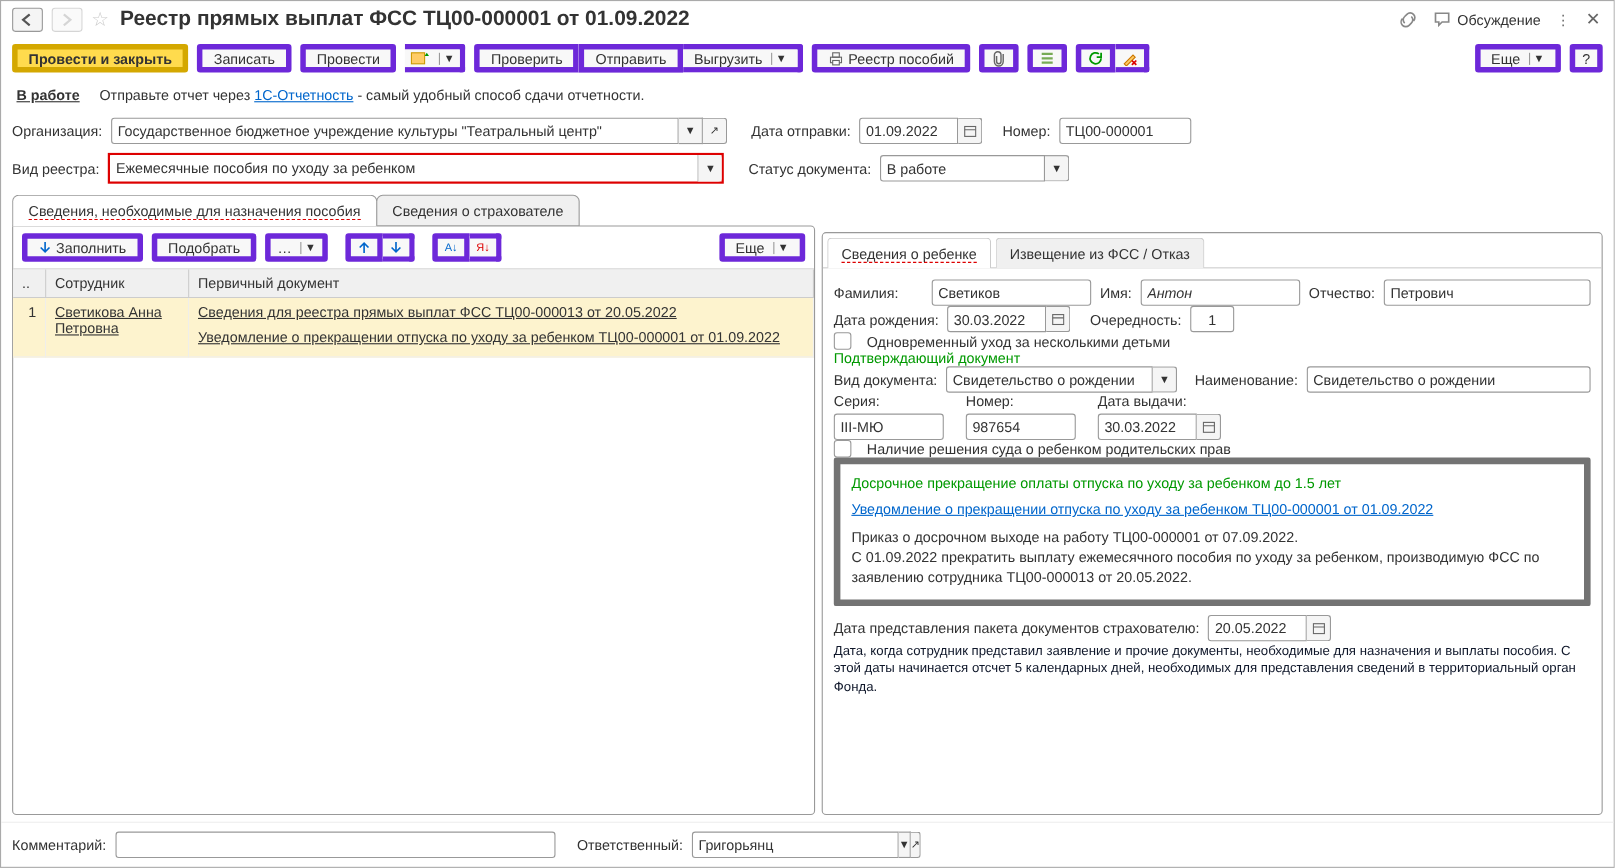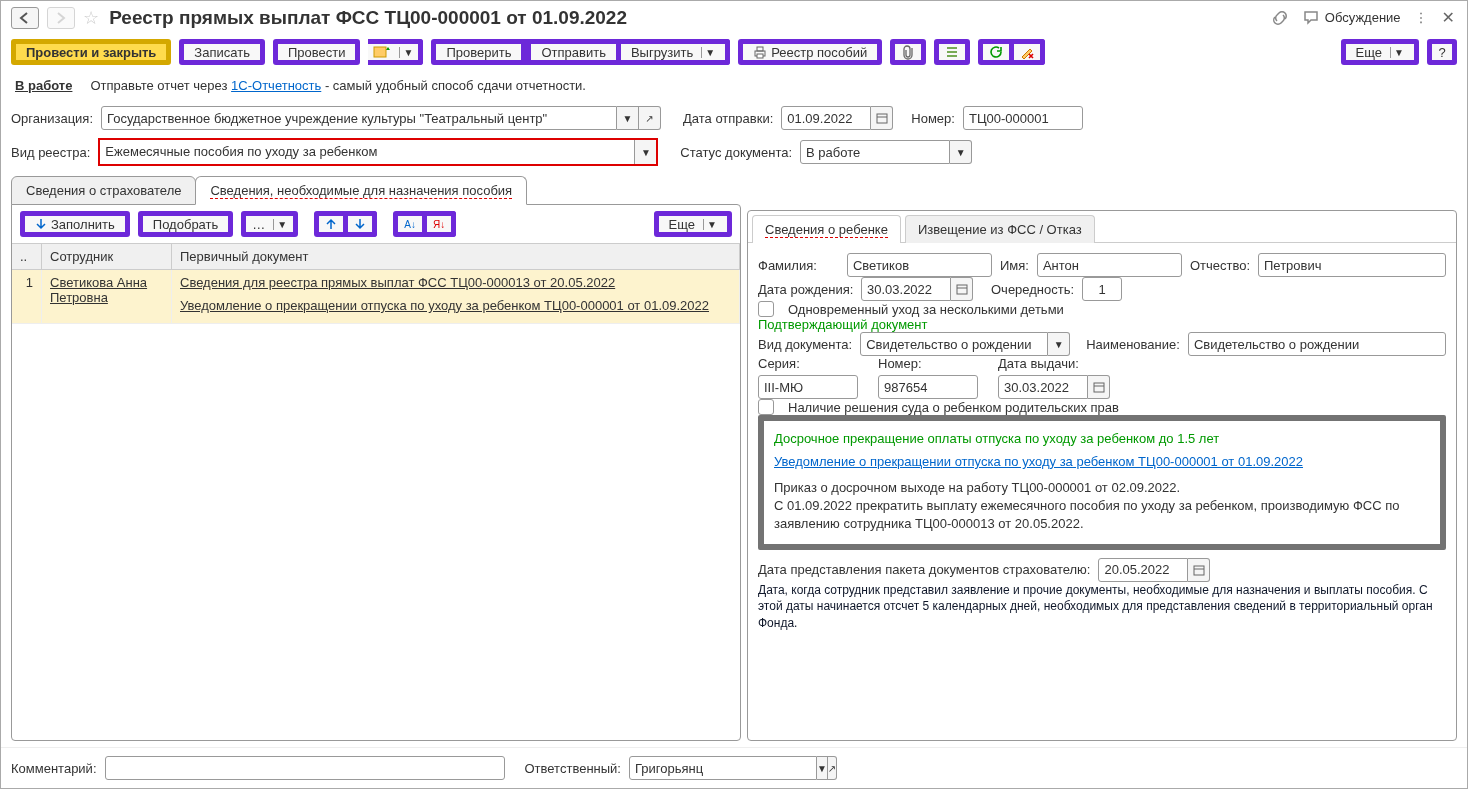--- a/index.html
+++ b/index.html
@@ -194,22 +194,22 @@
       <div class="mini-btn" style="border:none;border-left:1px solid #999">▼</div>
     </div>
     <span class="lbl" style="margin-left:14px">Статус документа:</span>
     <div class="input-group">
       <input class="input" style="width: 150px;" value="В работе">
       <div class="mini-btn">▼</div>
     </div>
   </div>
 
   <div class="tabs">
+    <div class="tab active"><span>Сведения, необходимые для назначения пособия</span></div>
     <div class="tab"><span>Сведения о страхователе</span></div>
-    <div class="tab active"><span>Сведения, необходимые для назначения пособия</span></div>
   </div>
 
   <div class="content">
     <div class="left-pane">
       <div class="sub-toolbar">
         <button class="btn">
           <svg width="12" height="12">
               <path d="M6 1v8M2 6l4 4 4-4" stroke="#06c" fill="none" stroke-width="1.5"></path>
             </svg>
           <span>Заполнить</span>
@@ -261,21 +261,21 @@
     <div class="right-pane">
       <div class="right-tabs">
         <div class="rtab active"><span>Сведения о ребенке</span></div>
         <div class="rtab"><span>Извещение из ФСС / Отказ</span></div>
       </div>
       <div class="right-body">
         <div class="frow">
           <span class="lbl" style="width:95px">Фамилия:</span>
           <input class="input" style="width: 145px; border-radius: 3px;" value="Светиков">
           <span class="lbl">Имя:</span>
-          <input class="input" style="width: 145px; border-radius: 3px;" value="Антон">
+          <input class="input" style="width: 145px; border-radius: 3px; font-style: italic;" value="Антон">
           <span class="lbl">Отчество:</span>
           <input class="input" style="flex: 1 1 0%; border-radius: 3px;" value="Петрович">
         </div>
         <div class="frow">
           <span class="lbl" style="width:95px">Дата рождения:</span>
           <div class="input-group">
             <input class="input" style="width: 90px;" value="30.03.2022">
             <div class="mini-btn">
                 <svg width="12" height="12">
                   <rect x="1" y="2" width="10" height="9" fill="none" stroke="#666"></rect>
@@ -323,21 +323,21 @@
           </div>
         </div>
         <div class="frow">
           <span class="checkbox"></span>
           <span>Наличие решения суда о ребенком родительских прав</span>
         </div>
         <div class="red-panel">
           <div class="section-title" style="margin-bottom:8px">Досрочное прекращение оплаты отпуска по уходу за ребенком до 1.5 лет</div>
           <a class="link" style="display:block;margin-bottom:10px">Уведомление о прекращении отпуска по уходу за ребенком ТЦ00-000001 от 01.09.2022</a>
           <div style="line-height:1.4">
-            <div>Приказ о досрочном выходе на работу ТЦ00-000001 от 02.09.2022.</div>
+            <div>Приказ о досрочном выходе на работу ТЦ00-000001 от 07.09.2022.</div>
             <div>С 01.09.2022 прекратить выплату ежемесячного пособия по уходу за ребенком, производимую ФСС по заявлению сотрудника ТЦ00-000013 от 20.05.2022.</div>
           </div>
         </div>
         <div class="frow" style="margin-top:8px">
           <span class="lbl">Дата представления пакета документов страхователю:</span>
           <div class="input-group">
             <input class="input" style="width: 90px;" value="20.05.2022">
             <div class="mini-btn">
                 <svg width="12" height="12">
                   <rect x="1" y="2" width="10" height="9" fill="none" stroke="#666"></rect>

